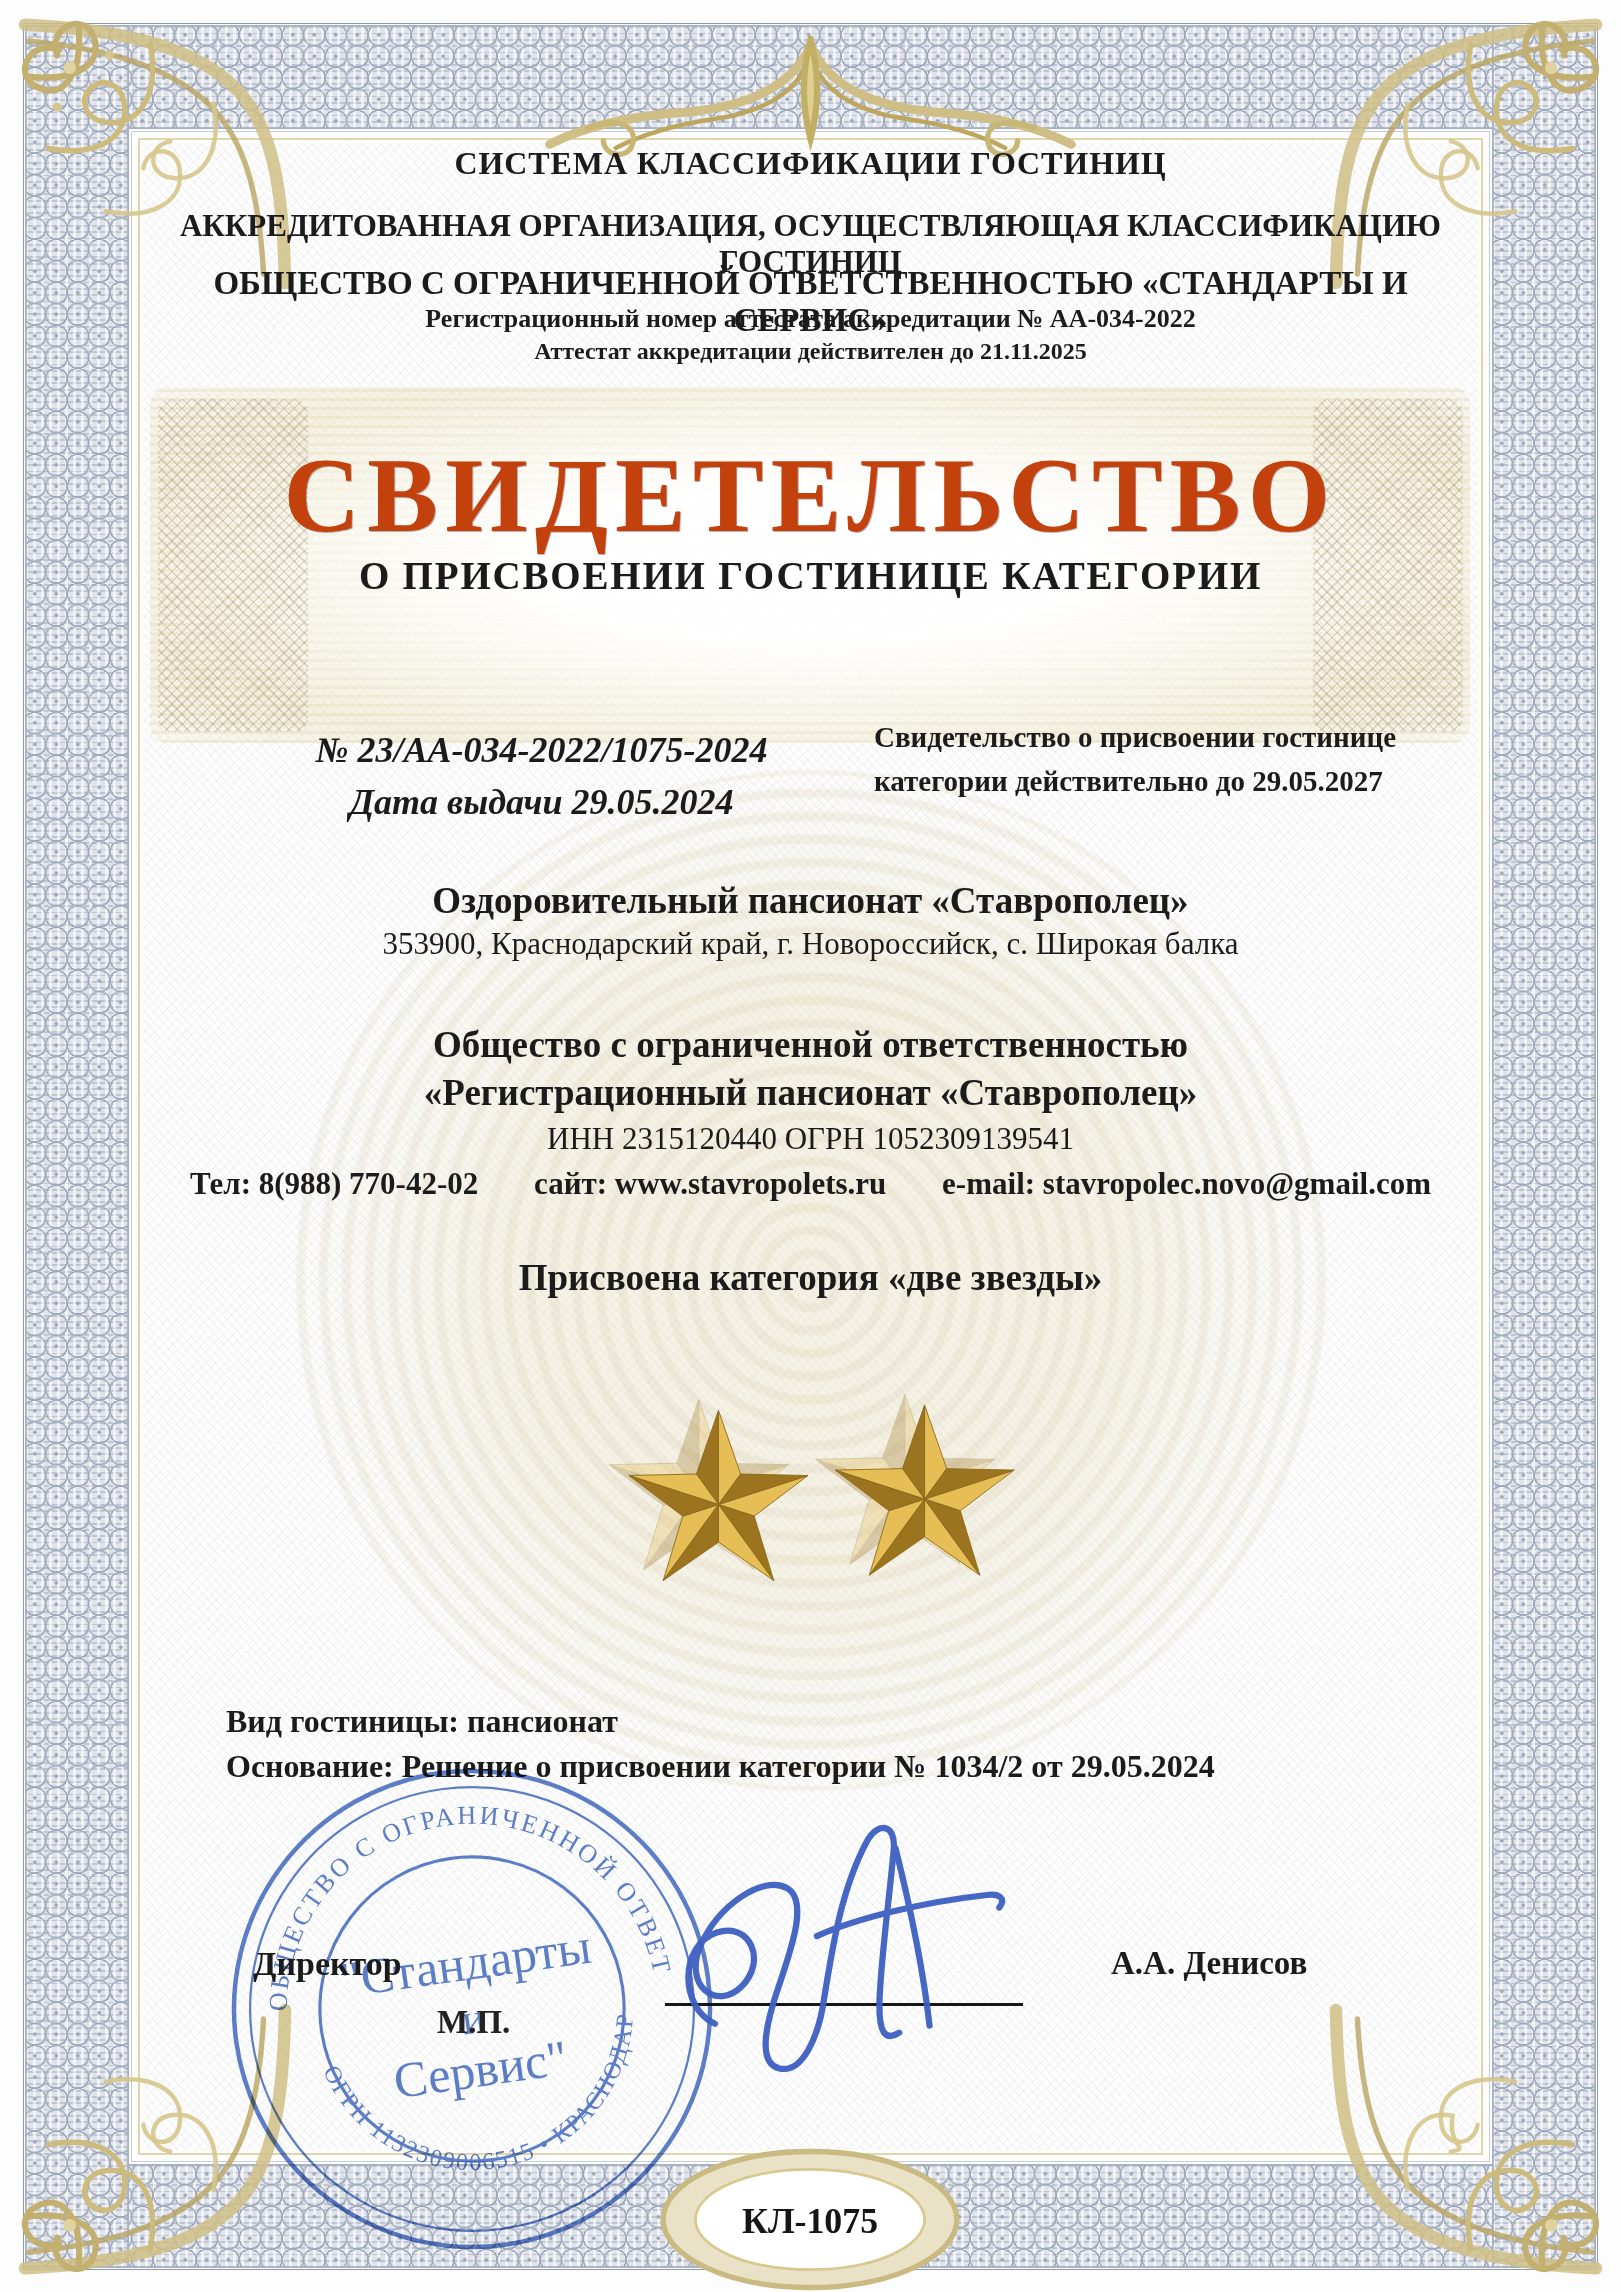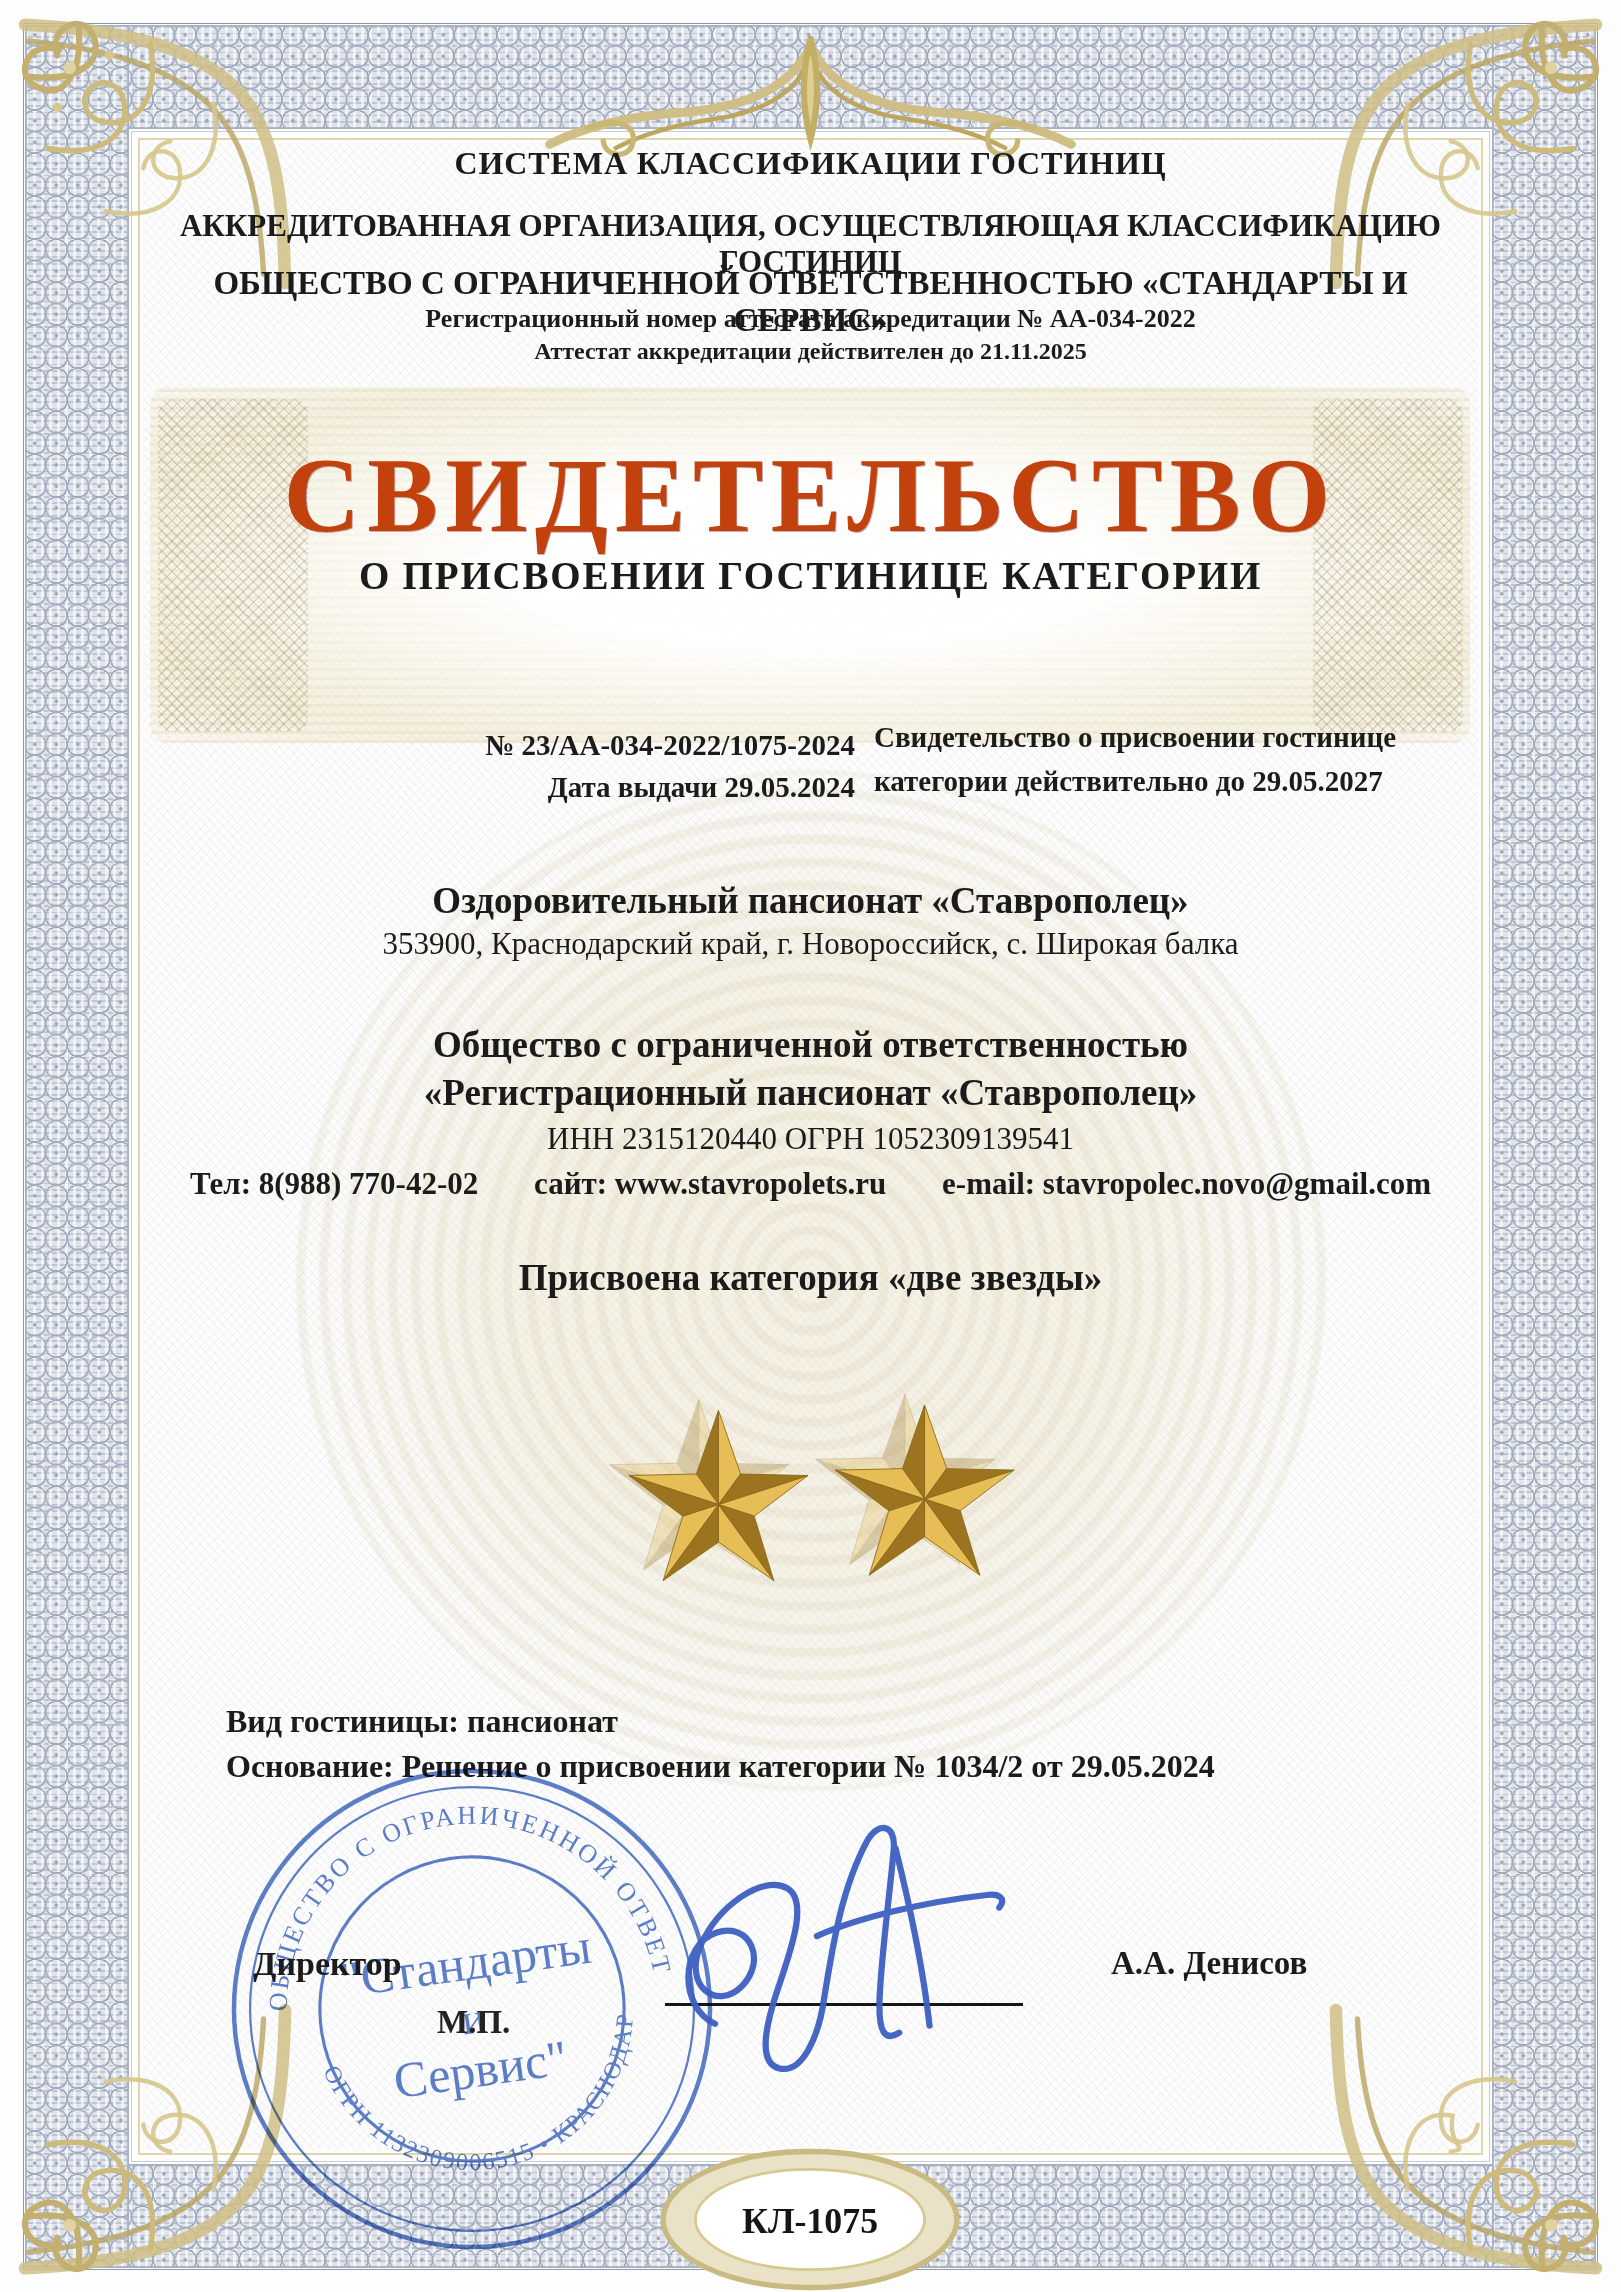--- a/index.html
+++ b/index.html
@@ -64,21 +64,21 @@
   .t{position:absolute; left:143px; right:143px; text-align:center; z-index:3;}
   .b{font-weight:bold;}
   .header-l1{top:145px; font-size:32px; letter-spacing:0.9px;}
   .header-l2{top:208px; font-size:31px;}
   .header-l3{top:265px; font-size:33px;}
   .header-l4{top:304px; font-size:26px;}
   .header-l5{top:338px; font-size:24px;}
   .cert-title{top:435px; font-size:106px; letter-spacing:7.2px; color:#c2410c; font-weight:bold; text-shadow:0.9px 0.9px 0 rgba(79,31,51,.35);}
   .cert-subtitle{top:553px; font-size:39px; letter-spacing:1.8px;}
 
-  .num-block{position:absolute; left:228px; top:724px; width:627px; text-align:right; z-index:3; font-size:29px; font-weight:bold; line-height:1.45;}
+  .num-block{position:absolute; left:228px; top:724px; width:627px; text-align:center; z-index:3; font-size:36px; font-weight:bold; line-height:1.45;font-style:italic;}
   .valid-block{position:absolute; left:874px; top:716px; width:618px; text-align:left; z-index:3; font-size:29px; font-weight:bold; line-height:1.5;}
 
   .hotel-name{top:879px; font-size:37px;}
   .hotel-address{top:926px; font-size:31px;}
   .company-l1{top:1023px; font-size:37px;}
   .company-l2{top:1071px; font-size:37px;}
   .company-req{top:1121px; font-size:31px;}
   .contacts-row{top:1166px; font-size:31px; font-weight:bold;}
   .contacts-row span{margin:0 24px;text-align:center;}
   .category-line{top:1256px; font-size:37px;}

